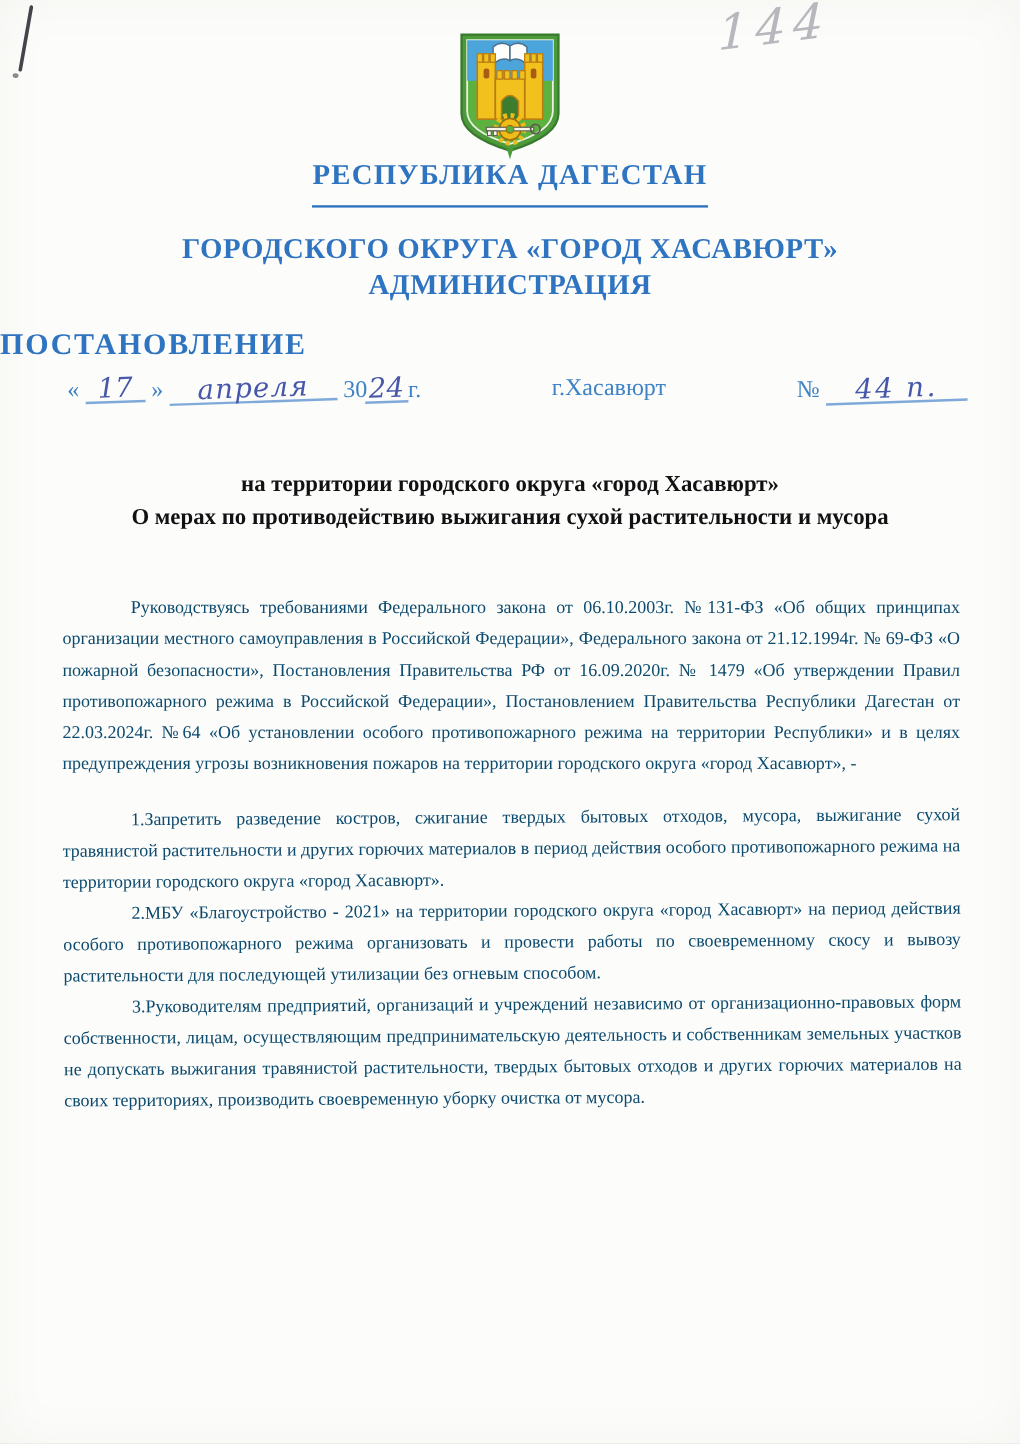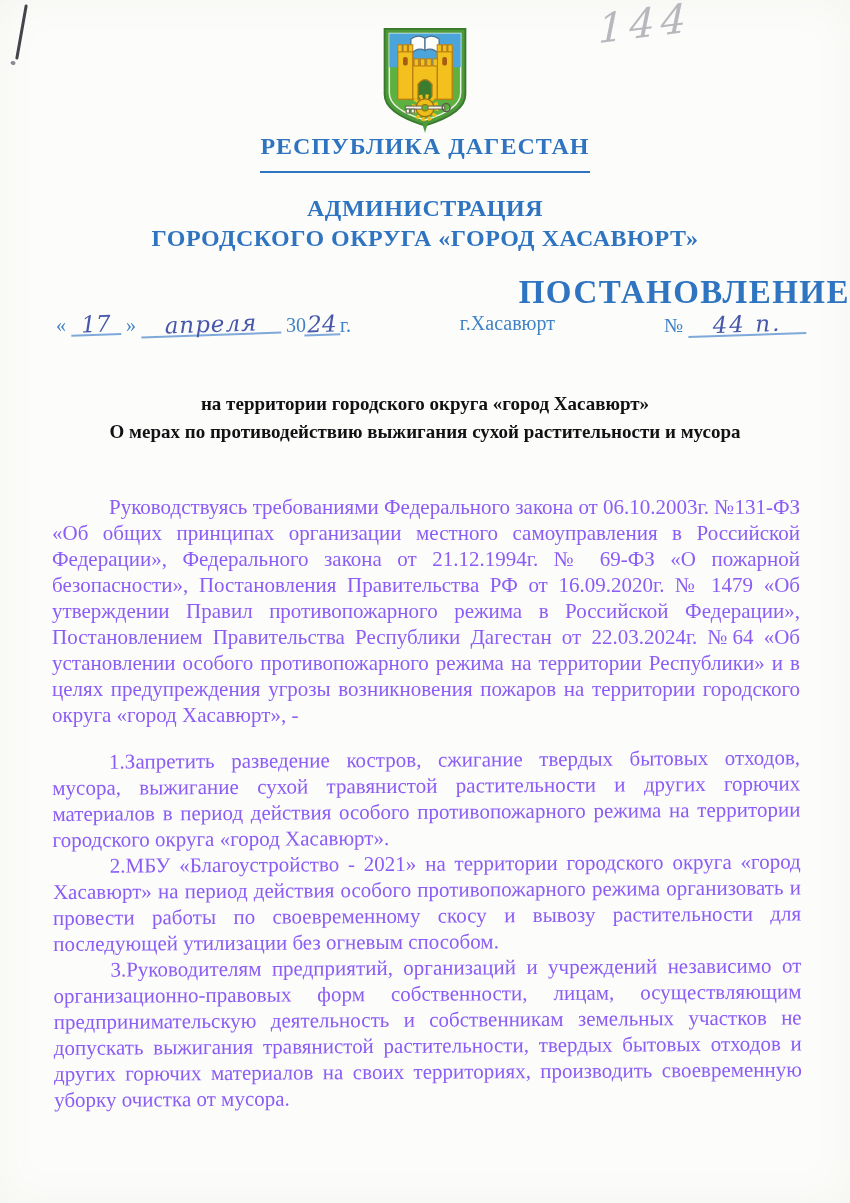--- a/index.html
+++ b/index.html
@@ -34,22 +34,22 @@
   .h-republic{
     position:absolute;top:133px;left:0;width:100%;text-align:center;
     color:#2f74c0;font-size:24px;font-weight:bold;letter-spacing:1px;
   }
   .h-republic span{border-bottom:2.5px solid #2f74c0;padding-bottom:12px;}
   .h-admin{
     position:absolute;top:193px;left:0;width:100%;text-align:center;
     color:#2f74c0;font-size:24px;font-weight:bold;line-height:30px;letter-spacing:.5px;
   }
   .h-doctype{
-    position:absolute;top:274px;left:0;width:100%;text-align:right;
-    color:#2f74c0;font-size:33px;font-weight:bold;letter-spacing:1.5px;
+    position:absolute;top:274px;left:0;width:100%;text-align:left;
+    color:#2f74c0;font-size:25px;font-weight:bold;letter-spacing:1.5px;
   }
   
   .meta{
     position:absolute;top:312px;left:56px;right:44px;
     display:flex;align-items:flex-end;justify-content:space-between;
     font-size:20px;color:#3f83c6;
   }
   .printed{color:#3f83c6;}
   .hand{
     font-family:"DejaVu Serif", serif;font-style:italic;
@@ -65,21 +65,21 @@
   .meta-center{padding-bottom:2px;}
   .meta-right{white-space:nowrap;}
   
   .title{
     position:absolute;top:390px;left:0;width:100%;text-align:center;
     color:#111113;font-size:19px;font-weight:bold;line-height:28px;
   }
   
   .bodytext{
     position:absolute;top:494px;left:52px;right:50px;
-    color:#8b5cf6;font-size:21px;line-height:26px;text-align:justify;
+    color:#0c4a6e;font-size:15px;line-height:26px;text-align:justify;
   }
   .para{margin:0;text-indent:57px;}
   .resolve{margin-top:21px;}
   .bold-sp{font-weight:bold;}
   .items{margin-top:21px;transform:rotate(-0.35deg);transform-origin:left top;}
 </style>
 </head>
 <body>
 
 <div class="page">
@@ -122,22 +122,22 @@
       <rect x="35.2" y="88.4" width="3.4" height="4.2" fill="#f7f4ea" stroke="#5e5e50" stroke-width="1"></rect>
       <circle cx="50" cy="87" r="3.4" fill="#5db23f" stroke="#9c6d10" stroke-width="1.1"></circle>
     </g>
   </svg>
 
   <div class="h-republic">
     <span>РЕСПУБЛИКА ДАГЕСТАН</span>
   </div>
 
   <div class="h-admin">
+    <div>ГОРОДСКОГО ОКРУГА «ГОРОД ХАСАВЮРТ»</div>
     <div>АДМИНИСТРАЦИЯ</div>
-    <div>ГОРОДСКОГО ОКРУГА «ГОРОД ХАСАВЮРТ»</div>
   </div>
 
   <div class="h-doctype">ПОСТАНОВЛЕНИЕ</div>
 
   <div class="meta">
     <div class="meta-left">
       <span class="printed">«</span>
       <span class="hand ul day">17</span>
       <span class="printed">»</span>
       <span class="hand ul month">апреля</span>

